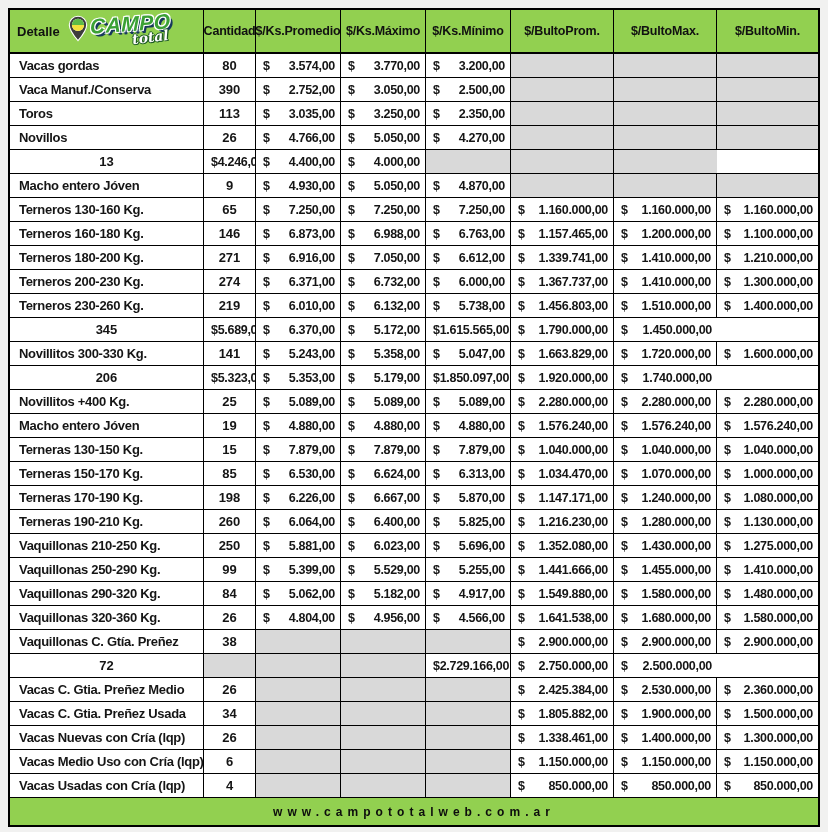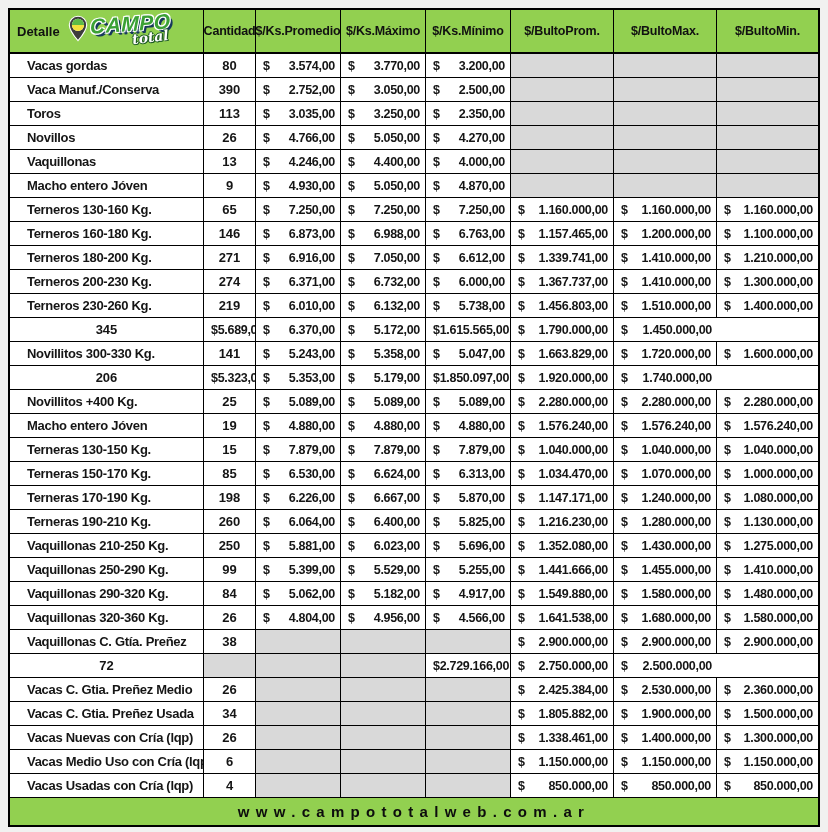--- a/index.html
+++ b/index.html
@@ -10,36 +10,36 @@
   .row { display:grid; grid-template-columns:194px 52px 85px 85px 85px 103px 103px 101px; border-bottom:1.5px solid #000; height:24px; }
   .row.header { height:44px; border-bottom:2px solid #000; background:#92D050; }
   .c { border-right:1px solid #000; display:flex; align-items:center; overflow:hidden; }
   .c:last-child { border-right:none; }
 
   
   .hc { justify-content:center; text-align:center; font-weight:700; font-size:12.5px; line-height:15px; color:#111; letter-spacing:-0.2px; }
   .hname { padding-left:7px; font-weight:700; font-size:13px; color:#111; gap:8px; }
 
   
-  .name { padding-left:17px; font-weight:700; font-size:13px; color:#151515; letter-spacing:-0.3px; white-space:nowrap; }
+  .name { padding-left:9px; font-weight:700; font-size:13px; color:#151515; letter-spacing:-0.3px; white-space:nowrap; }
   .qty { justify-content:center; font-weight:700; font-size:13px; color:#151515; }
   .price { justify-content:space-between; padding:0 5px 0 7px; font-weight:700; font-size:12.5px; color:#151515; letter-spacing:-0.3px; white-space:nowrap; }
   .price .cur { flex:0 0 auto; }
   .price .val { text-align:right; }
   .price.empty { background:#D9D9D9; }
 
   
   .logo { display:inline-flex; align-items:flex-start; position:relative; height:40px; margin-top:2px; }
   .pin { margin-top:3px; }
   .brandwrap { display:inline-flex; flex-direction:column; margin-left:2px; }
   .brand { font-style:italic; font-weight:700; font-size:21px; letter-spacing:0.5px; color:#3BA135; transform:rotate(-4deg) skewX(-4deg); text-shadow:-1px -1px 0 #fff, 1px -1px 0 #fff, -1px 1px 0 #fff, 1px 1px 0 #fff, 2px 2px 0 #17395c, 3px 3px 0 #17395c; }
   .script { font-family:"DejaVu Serif", serif; font-style:italic; font-weight:700; font-size:14px; color:#fff; align-self:flex-end; margin-top:-7px; margin-right:2px; transform:rotate(-7deg); text-shadow:-1px 0 0 #1d5a23, 1px 0 0 #1d5a23, 0 -1px 0 #1d5a23, 0 1px 0 #1d5a23, 1px 1px 0 #1d5a23; }
 
   
-  .footer { height:27px; background:#92D050; display:flex; align-items:center; justify-content:center; font-weight:700; font-size:15px; letter-spacing:0.42em; color:#0d0d0d; cursor:pointer; }
+  .footer { height:27px; background:#92D050; display:flex; align-items:center; justify-content:center; font-weight:700; font-size:12px; letter-spacing:0.42em; color:#0d0d0d; cursor:pointer; }
 </style>
 </head>
 <body>
 
 <div class="sheet">
   <div class="tablewrap">
 
     <div class="row header">
       <div class="c hname">
         <span>Detalle</span>
@@ -157,21 +157,20 @@
           </div>
           <div class="c price">
             <span class="cur">$</span>
             <span class="val">4.270,00</span>
           </div>
           <div class="c price empty"></div>
           <div class="c price empty"></div>
           <div class="c price empty"></div>
         </div>
         <div class="row">
-          <div class="c name">Vaquillonas</div>
           <div class="c qty">13</div>
           <div class="c price">
             <span class="cur">$</span>
             <span class="val">4.246,00</span>
           </div>
           <div class="c price">
             <span class="cur">$</span>
             <span class="val">4.400,00</span>
           </div>
           <div class="c price">

